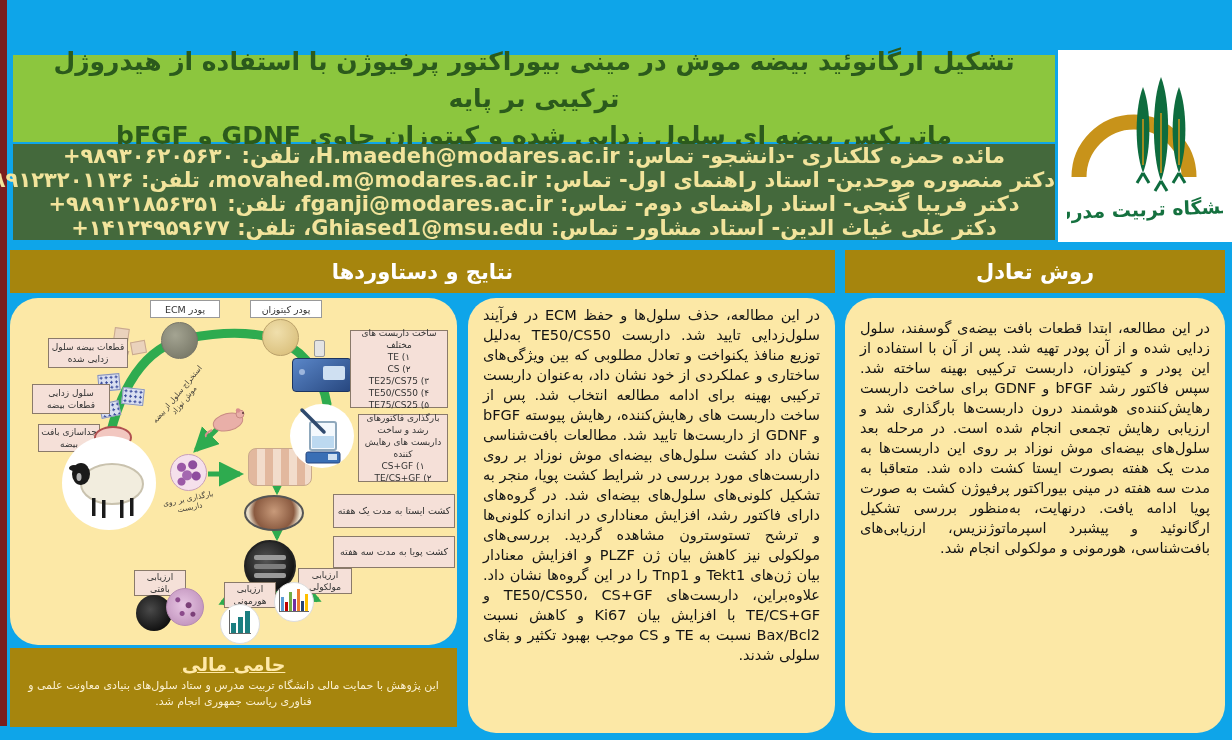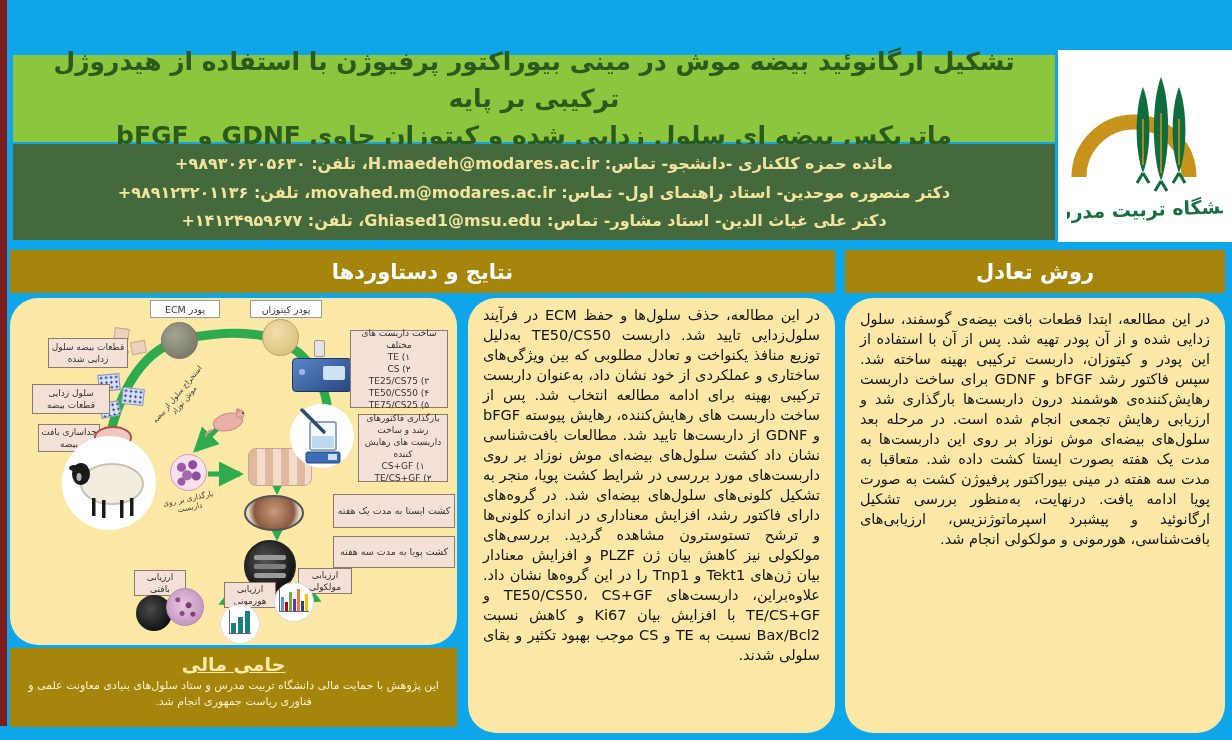--- a/index.html
+++ b/index.html
@@ -7,37 +7,37 @@
   body { font-family: "DejaVu Sans", sans-serif; }
   .page { position:relative; width:1232px; height:740px; background:#0ea5e9; overflow:hidden; }
 
   .red-strip { position:absolute; left:0; top:8; width:7px; height:726px; background:#7A1E1E; }
 
   .title-bar { position:absolute; left:13px; top:55px; width:1042px; height:87px;
     background:#8CC63E; color:#2B5A1C; font-weight:bold; font-size:25px;
     text-align:center; direction:rtl; display:flex; flex-direction:column; justify-content:center; line-height:37px; }
 
   .authors { position:absolute; left:13px; top:144px; width:1042px; height:96px;
-    background:#44693C; color:#F2E49C; font-weight:bold; font-size:16px;
+    background:#44693C; color:#F2E49C; font-weight:bold; font-size:21px;
     display:flex; flex-direction:column; justify-content:space-evenly; text-align:center; direction:rtl; }
   .author-line { white-space:nowrap; }
   .author-line .email { color:#F2E49C; }
 
   .logo-box { position:absolute; left:1058px; top:50px; width:174px; height:192px;
     background:#ffffff; display:flex; align-items:center; justify-content:center; }
 
   .sec-header { position:absolute; top:250px; height:43px; background:#A6850D; color:#ffffff;
     font-weight:bold; font-size:21px; display:flex; align-items:center; justify-content:center; direction:rtl; }
   .sec-results { left:10px; width:825px; }
   .sec-method { left:845px; width:380px; }
 
   .panel { position:absolute; background:#FCE8A6;border-radius:28px; }
   .panel-diagram { left:10px; top:298px; width:447px; height:347px; }
   .panel-results { left:468px; top:298px; width:367px; height:435px; padding:7px 15px; }
-  .panel-method  { left:845px; top:298px; width:380px; height:435px; padding:11px 15px; }
+  .panel-method  { left:845px; top:298px; width:380px; height:435px; padding:20px 15px; }
   .body-text { direction:rtl; text-align:justify; font-size:14.5px; line-height:1.38; color:#141414; }
 
   .funding { position:absolute; left:10px; top:648px; width:447px; height:79px; background:#A6850D;
     text-align:center; direction:rtl; padding-top:5px; }
   .funding-title { color:#FFE9A8; font-size:19px; font-weight:bold; text-decoration:underline; }
   .funding-body { color:#FBF0D0; font-size:11px; line-height:1.45; margin-top:3px; padding:0 10px; }
 
   
   .dg { position:absolute; }
   .dbox { background:#F5E0D8; border:1px solid #8a7a6a; color:#333; font-size:9px;
@@ -72,20 +72,25 @@
   <div class="authors">
     <div class="author-line">
       <span>مائده حمزه کلکناری -دانشجو- تماس:</span>
       <bdi dir="ltr" class="email">H.maedeh@modares.ac.ir</bdi><span>، تلفن:</span>
       <bdi dir="ltr">+۹۸۹۳۰۶۲۰۵۶۳۰</bdi>
     </div>
     <div class="author-line">
       <span>دکتر منصوره موحدین- استاد راهنمای اول- تماس:</span>
       <bdi dir="ltr" class="email">movahed.m@modares.ac.ir</bdi><span>، تلفن:</span>
       <bdi dir="ltr">+۹۸۹۱۲۳۲۰۱۱۳۶</bdi>
+    </div>
+    <div class="author-line">
+      <span>دکتر فریبا گنجی- استاد راهنمای دوم- تماس:</span>
+      <bdi dir="ltr" class="email">fganji@modares.ac.ir</bdi><span>، تلفن:</span>
+      <bdi dir="ltr">+۹۸۹۱۲۱۸۵۶۳۵۱</bdi>
     </div>
     <div class="author-line">
       <span>دکتر علی غیاث الدین- استاد مشاور- تماس:</span>
       <bdi dir="ltr" class="email">Ghiased1@msu.edu</bdi><span>، تلفن:</span>
       <bdi dir="ltr">+۱۴۱۲۴۹۵۹۶۷۷</bdi>
     </div>
   </div>
 
   <div class="logo-box">
     <svg width="156" height="170" viewBox="0 0 156 170">

